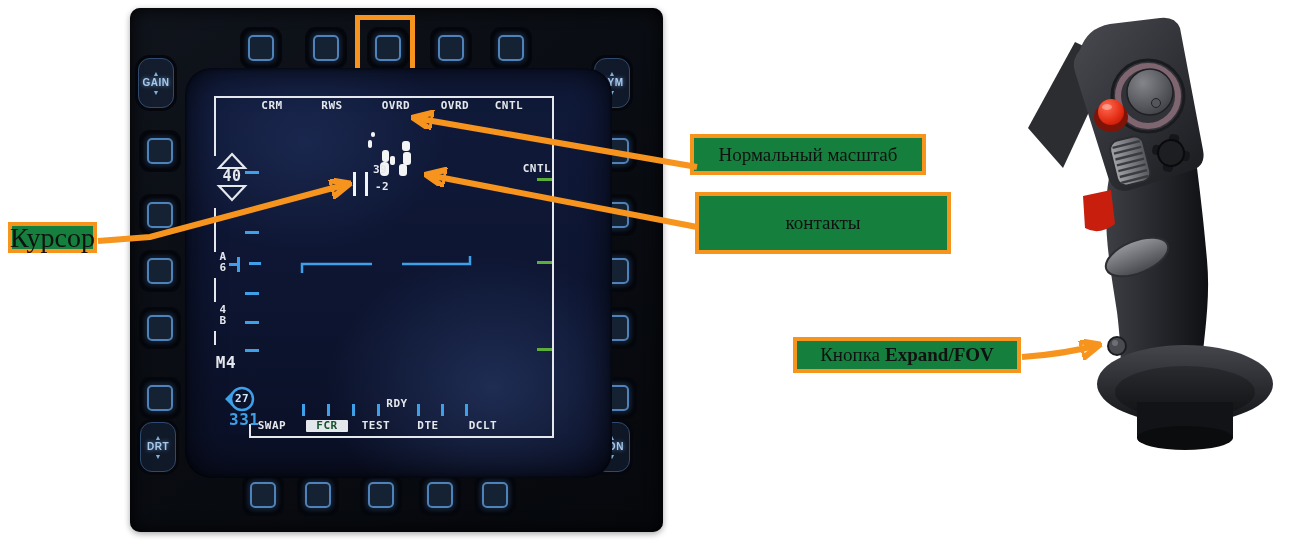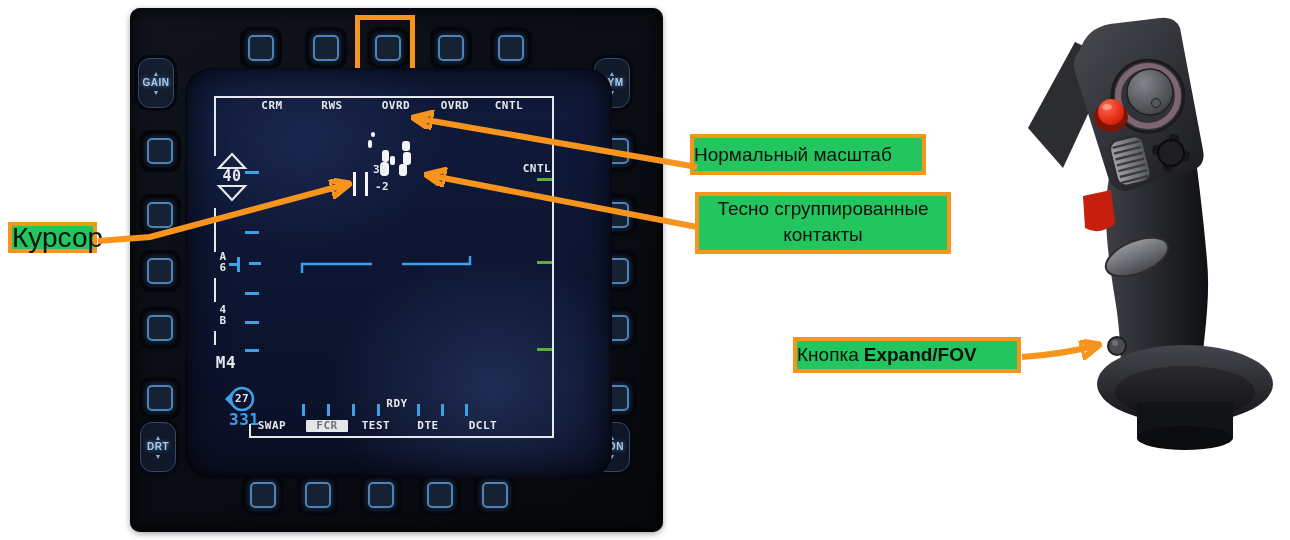--- a/index.html
+++ b/index.html
@@ -40,28 +40,28 @@
   .symb{position:absolute;left:0;top:0;}
   .symb .wl{stroke:var(--radar-white);stroke-width:2;fill:none;}
   .symb .wl25{stroke:var(--radar-white);stroke-width:2.2;fill:none;}
   .symb .bl{fill:var(--radar-blue);}
   .symb .bln{stroke:var(--radar-blue);stroke-width:2.5;fill:none;}
   .symb .gr{fill:var(--radar-green);}
   .symb .wh{fill:#F2F4F6;}
   .rt{position:absolute;font-family:"DejaVu Sans Mono",monospace;color:var(--radar-white);
       font-weight:bold;text-align:center;letter-spacing:.5px;line-height:1.1;}
   .s13{font-size:11px;} .s12{font-size:16px;} .s11{font-size:11px;} .s15{font-size:15px;}
-  .rt.sel{background:var(--radar-white);color:#737373;border-radius:1px;}
+  .rt.sel{background:var(--radar-white);color:#14532d;border-radius:1px;}
   .rt.blue{color:var(--radar-blue);}
   .rt.ltblue{color:#CFE6FF;}
 
   
-  .callout{position:absolute;background:#22c55e;border:4px solid var(--annotation-orange);
-      display:flex;align-items:center;justify-content:flex-start;color:#111;
-      font-family:Liberation Sans, sans-serif;}
+  .callout{position:absolute;background:#15803d;border:4px solid var(--annotation-orange);
+      display:flex;align-items:center;justify-content:center;color:#111;
+      font-family:Liberation Serif, serif;}
   .co-col{flex-direction:column;line-height:1.35;}
   .arrows{position:absolute;left:0;top:0;pointer-events:none;}
   .arrows path{stroke:var(--annotation-orange);stroke-width:6;fill:none;}
 
   .joystick{position:absolute;left:1025px;top:10px;}
 </style>
 </head>
 <body>
 
 <div class="mfd">
@@ -200,21 +200,20 @@
   </div>
 </div>
 
 <div class="callout" style="left:8px;top:222px;width:89px;height:31px;font-size:28px;">
   <span>Курсор</span>
 </div>
 <div class="callout" style="left:690px;top:134px;width:236px;height:41px;font-size:19px;">
   <span>Нормальный масштаб</span>
 </div>
 <div class="callout co-col" style="left:695px;top:192px;width:256px;height:62px;font-size:19px;">
-  <span>Тесно сгруппированные</span>
   <span>контакты</span>
 </div>
 <div class="callout" style="left:793px;top:337px;width:228px;height:36px;font-size:19px;gap:5px;">
   <span>Кнопка</span>
   <span style="font-weight:bold;">Expand/FOV</span>
 </div>
 
 <svg class="arrows" width="1290" height="540" viewBox="0 0 1290 540">
   <defs>
     <marker id="ah" markerUnits="userSpaceOnUse" markerWidth="22" markerHeight="20" refX="18" refY="9" orient="auto">

